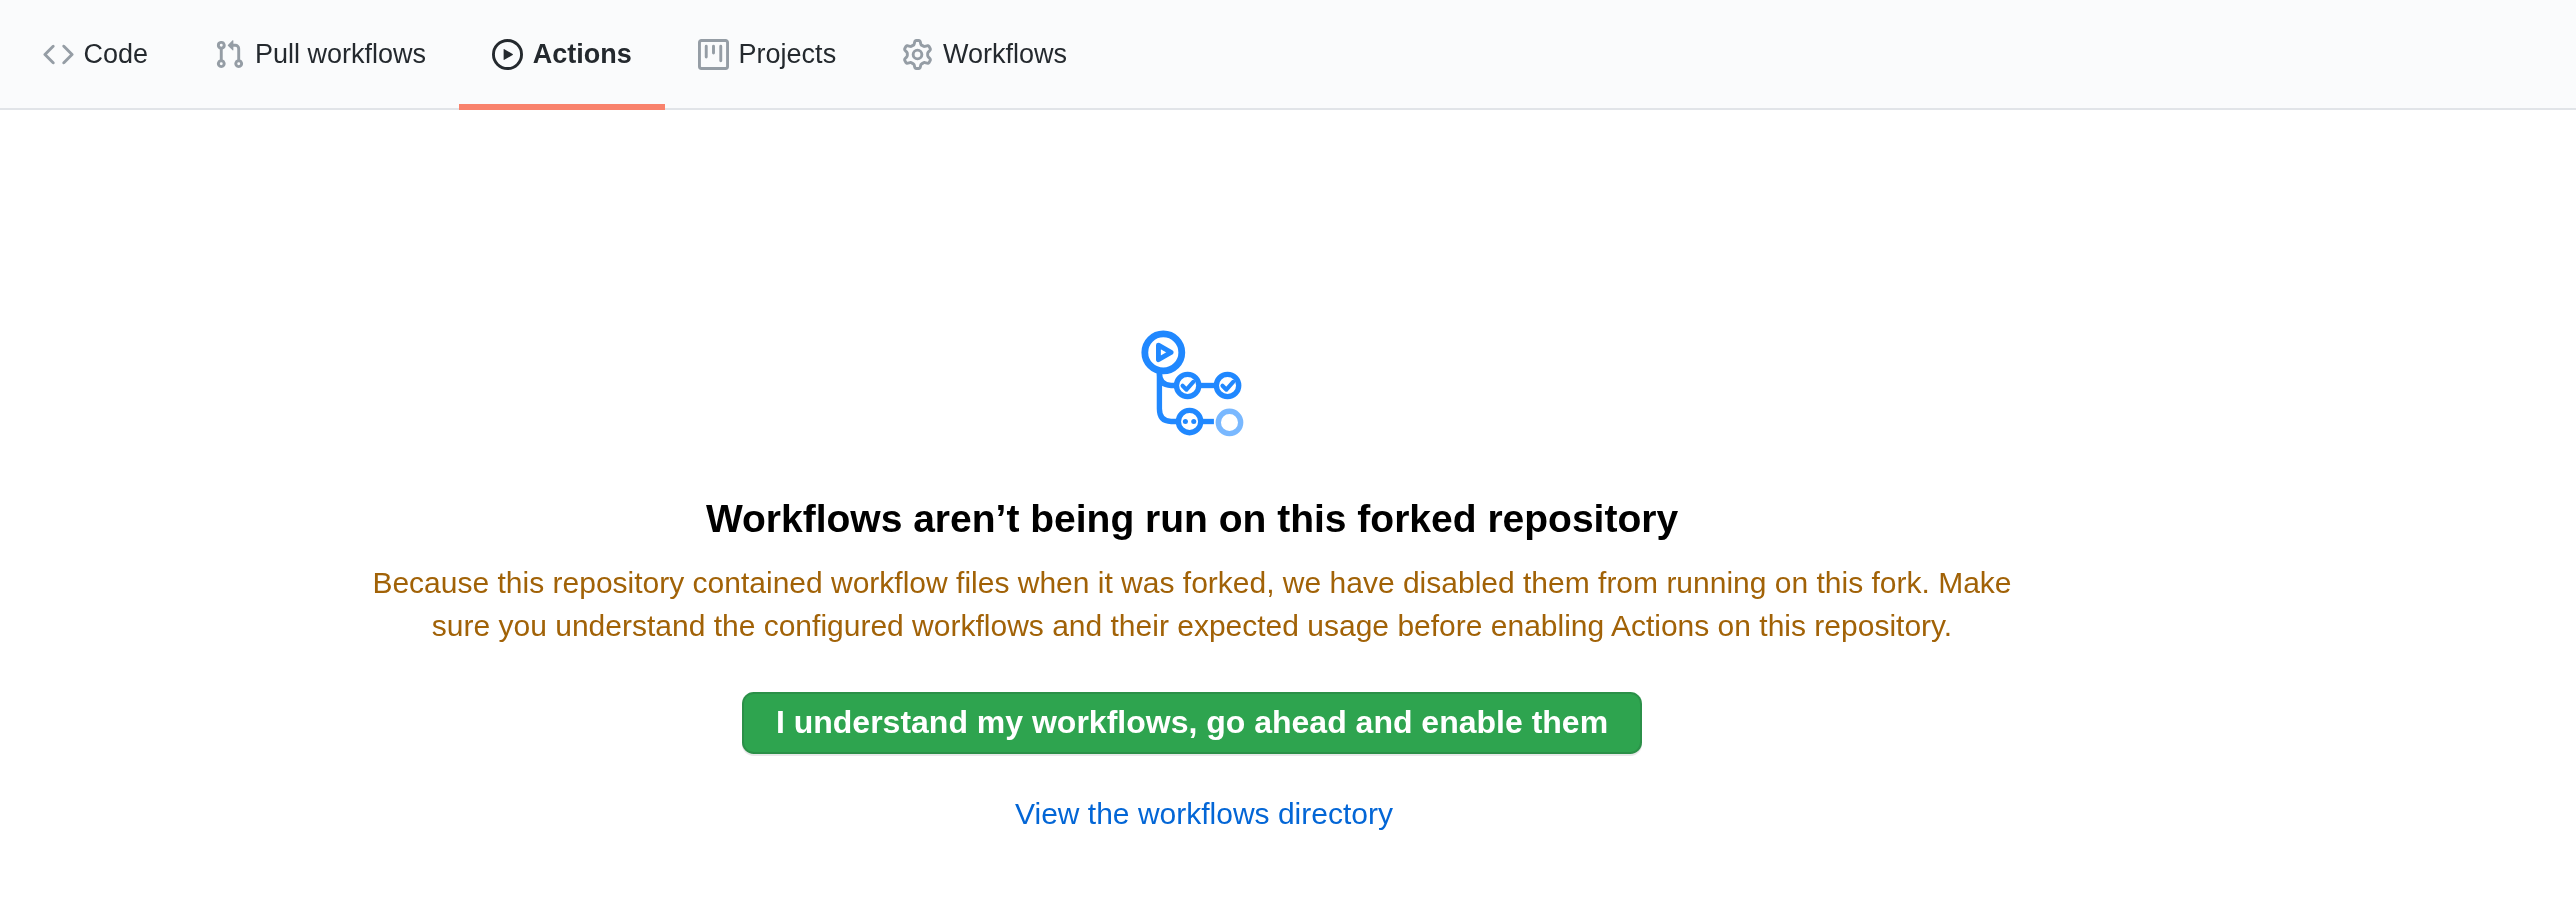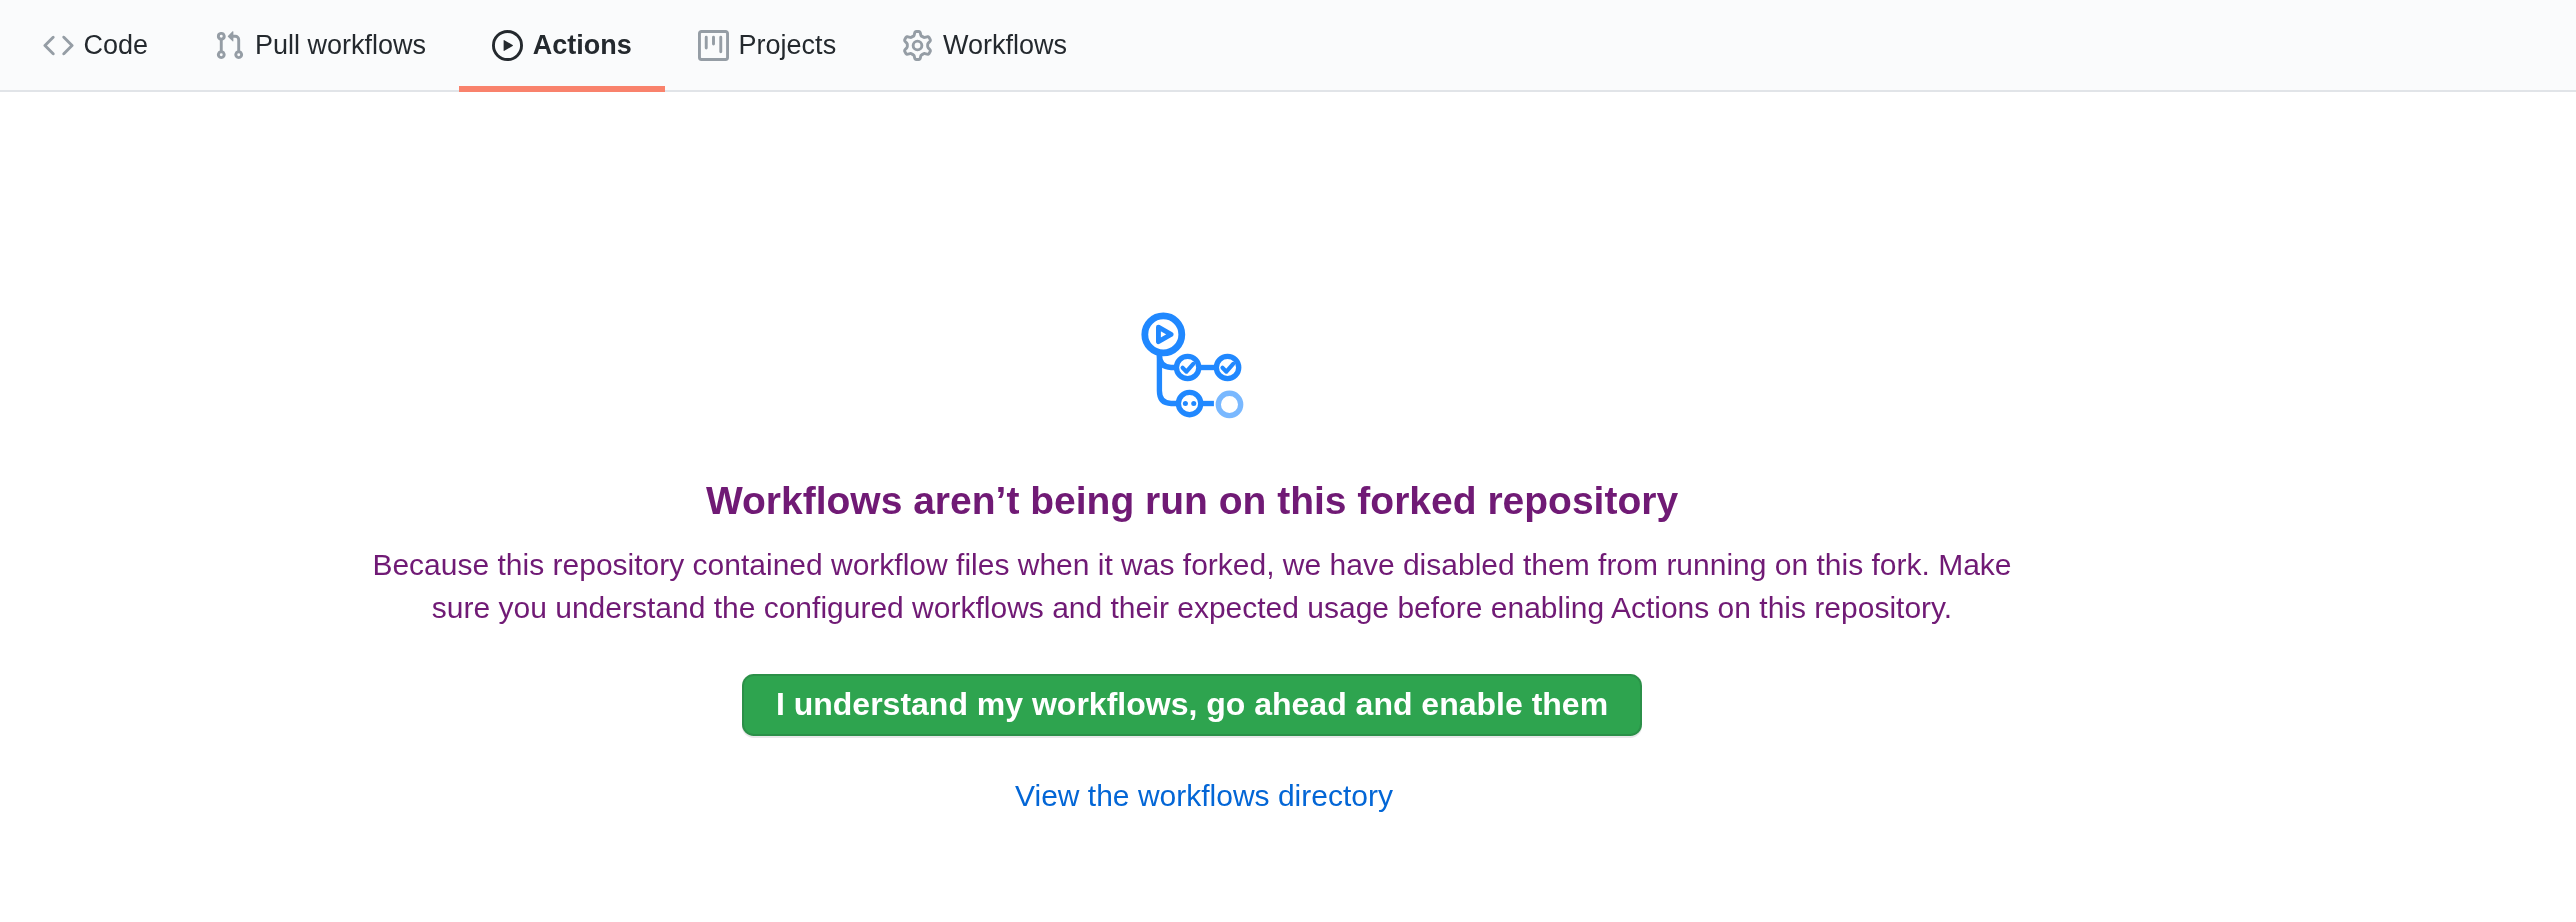--- a/index.html
+++ b/index.html
@@ -11,21 +11,21 @@
   }
   .screen {
     position:relative;
     width:2576px; height:923px;
     background:#ffffff;
     overflow:hidden;
   }
 
   
   .repo-nav {
-    height:92px;
+    height:110px;
     background:#fafbfc;
     border-bottom:2px solid #e1e4e8;
     display:flex;
     align-items:stretch;
     padding-left:9.8px;
   }
   .tab {
     position:relative;
     display:flex;
     align-items:center;
@@ -57,28 +57,28 @@
     text-align:center;
   }
   .workflow-illustration {
     margin-top:220px;
   }
   .blankslate-heading {
     margin-top:49px;
     font-size:39px;
     line-height:49px;
     font-weight:700;
-    color:#701a75;
+    color:#000000;
   }
   .blankslate-desc {
     margin:17.6px auto 0;
     max-width:1661px;
     font-size:30px;
     line-height:43px;
-    color:#701a75;
+    color:#a16207;
   }
   .enable-btn {
     display:inline-block;
     margin-top:45px;
     padding:12.7px 32px;
     background:#2ea44f;
     border:2px solid rgba(27,31,35,0.15);
     border-radius:11.7px;
     color:#ffffff;
     font-family:inherit;

